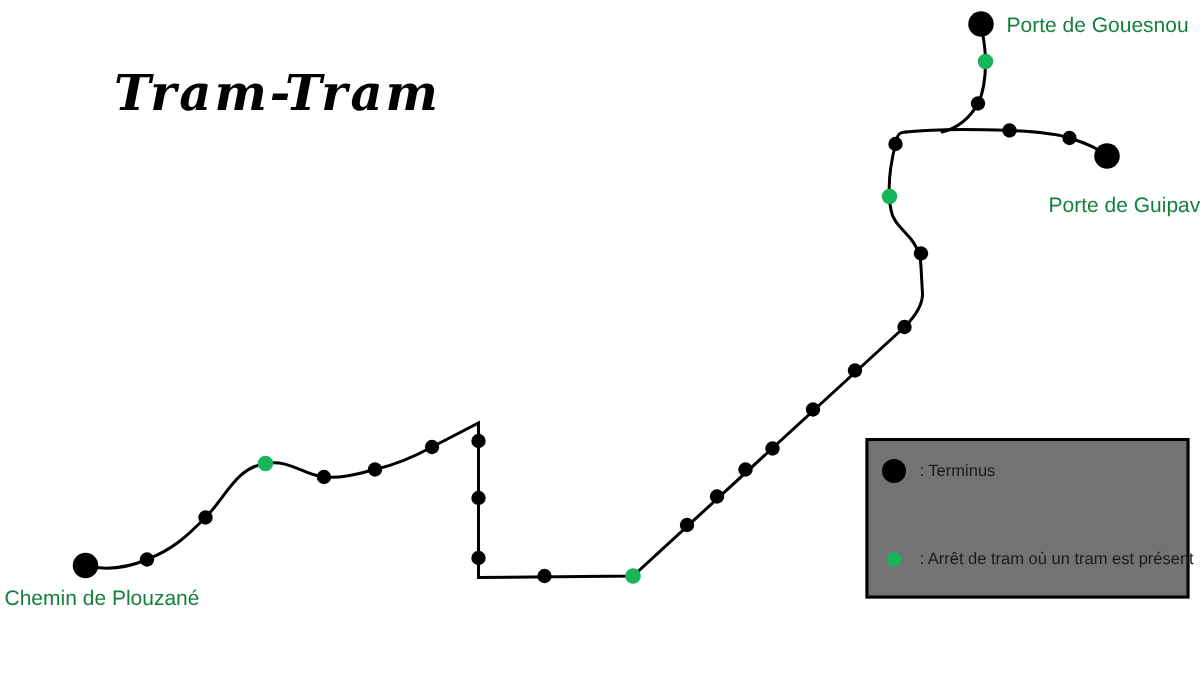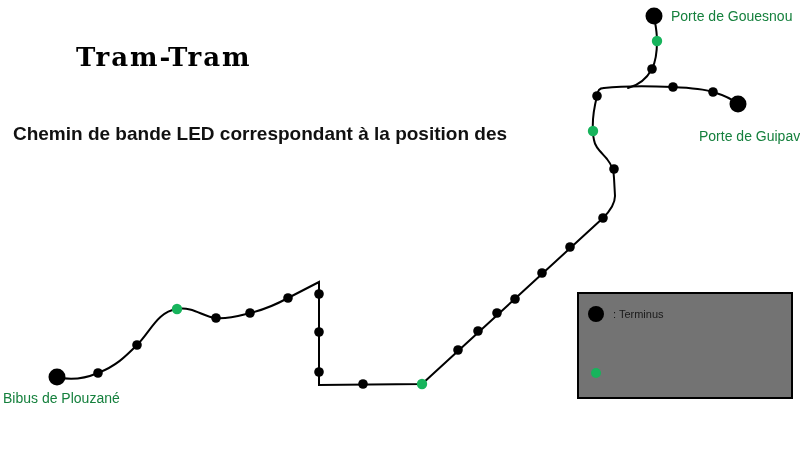--- a/index.html
+++ b/index.html
@@ -6,22 +6,22 @@
   body{
     width:800px;height:450px;background:#ffffff;overflow:hidden;
     font-family:"Liberation Sans", sans-serif;color:#000;
     position:relative;
   }
   .canvas{position:relative;width:800px;height:450px;}
 
   .title{
     position:absolute;left:76px;top:42px;
     font-family:"DejaVu Serif", serif;
-    font-weight:bold;
-    font-size:26px;letter-spacing:2px;color:#000;
+    font-weight:bold;font-style:italic;
+    font-size:33px;letter-spacing:2px;color:#000;
     white-space:nowrap;
   }
   .subtitle{
     position:absolute;left:10px;top:120px;width:500px;
     text-align:center;font-weight:bold;font-size:19px;line-height:28px;
     color:#111;
   }
 
   .map-svg{position:absolute;left:0;top:0;width:800px;height:450px;}
 
@@ -81,34 +81,34 @@
       <circle cx="713" cy="92" r="4.8" fill="#000000"></circle>
       <circle cx="738" cy="104" r="8.5" fill="#000000" aria-label="Porte de Guipavas"></circle>
       <circle cx="652" cy="69" r="4.8" fill="#000000"></circle>
       <circle cx="657" cy="41" r="5.2" fill="#17b45c"></circle>
       <circle cx="654" cy="16" r="8.5" fill="#000000" aria-label="Porte de Gouesnou"></circle>
     </svg>
 
   <div class="title">Tram-Tram</div>
 
   <div class="subtitle">
-    <div>Chemin de bande LED correspondant à la position des</div>
   </div>
 
   <div class="station-label label-gouesnou">Porte de Gouesnou</div>
   <div class="station-label label-guipavas">Porte de Guipavas</div>
-  <div class="station-label label-plouzane">Bibus de Plouzané</div>
+  <div class="station-label label-plouzane">Chemin de Plouzané</div>
 
   <div class="legend">
     <div class="legend-row">
       <span class="legend-dot-cell">
         <span class="legend-dot terminus" style="background: rgb(0, 0, 0);"></span>
       </span>
       <span class="legend-label">: Terminus</span>
     </div>
     <div class="legend-row">
       <span class="legend-dot-cell">
         <span class="legend-dot tram" style="background: rgb(23, 180, 92);"></span>
       </span>
+      <span class="legend-label">: Arrêt de tram où un tram est présent</span>
     </div>
   </div>
 
 </div>
 
 </body></html>

